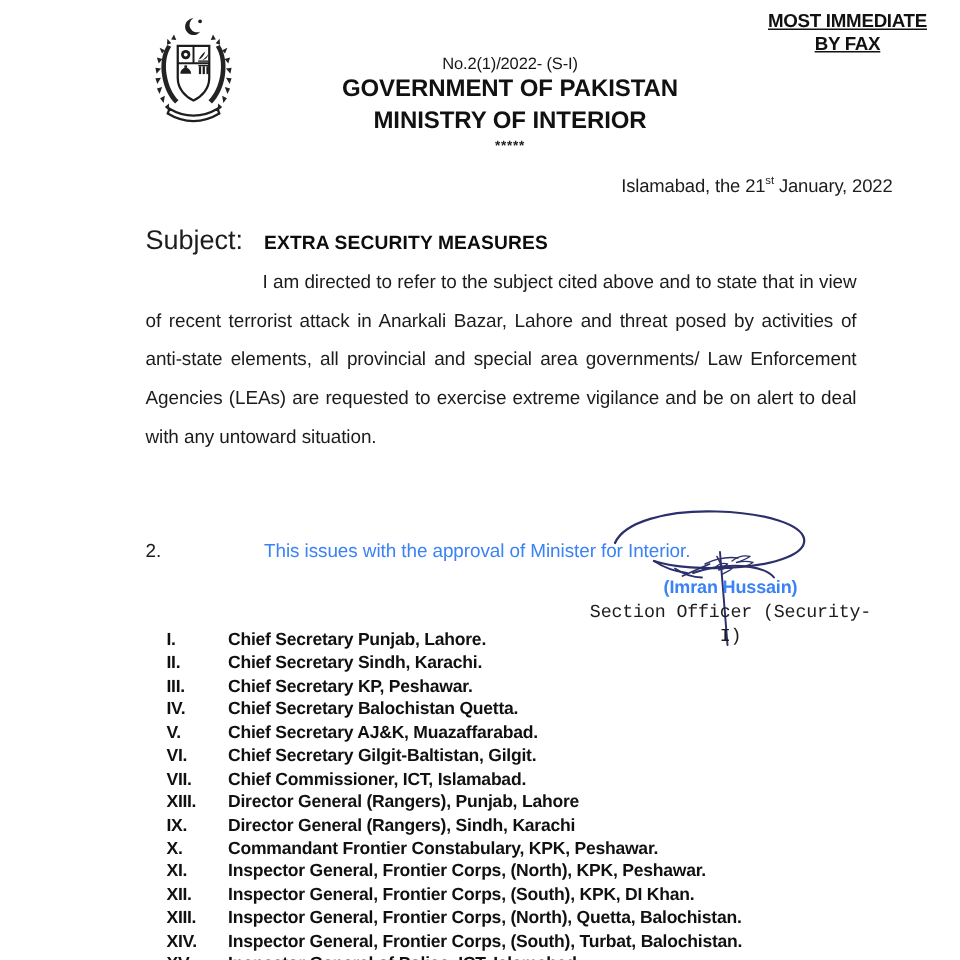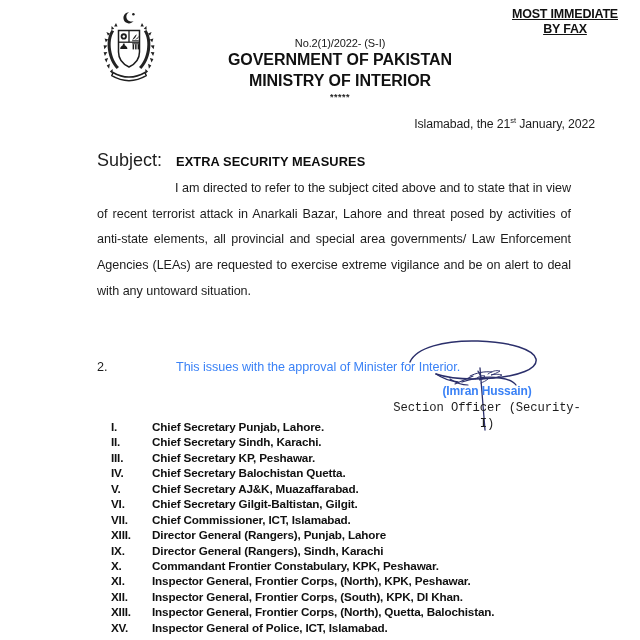--- a/index.html
+++ b/index.html
@@ -365,18 +365,22 @@
       </div>
     <div class="dist-item">
         <span class="dist-num">XII.</span>
         <span class="dist-text">Inspector General, Frontier Corps, (South), KPK, DI Khan.</span>
       </div>
     <div class="dist-item">
         <span class="dist-num">XIII.</span>
         <span class="dist-text">Inspector General, Frontier Corps, (North), Quetta, Balochistan.</span>
       </div>
     <div class="dist-item">
+        <span class="dist-num">XIV.</span>
+        <span class="dist-text">Inspector General, Frontier Corps, (South), Turbat, Balochistan.</span>
+      </div>
+    <div class="dist-item">
         <span class="dist-num">XV.</span>
         <span class="dist-text">Inspector General of Police, ICT, Islamabad.</span>
       </div>
   </div>
 
 </div>
 
 </body></html>

